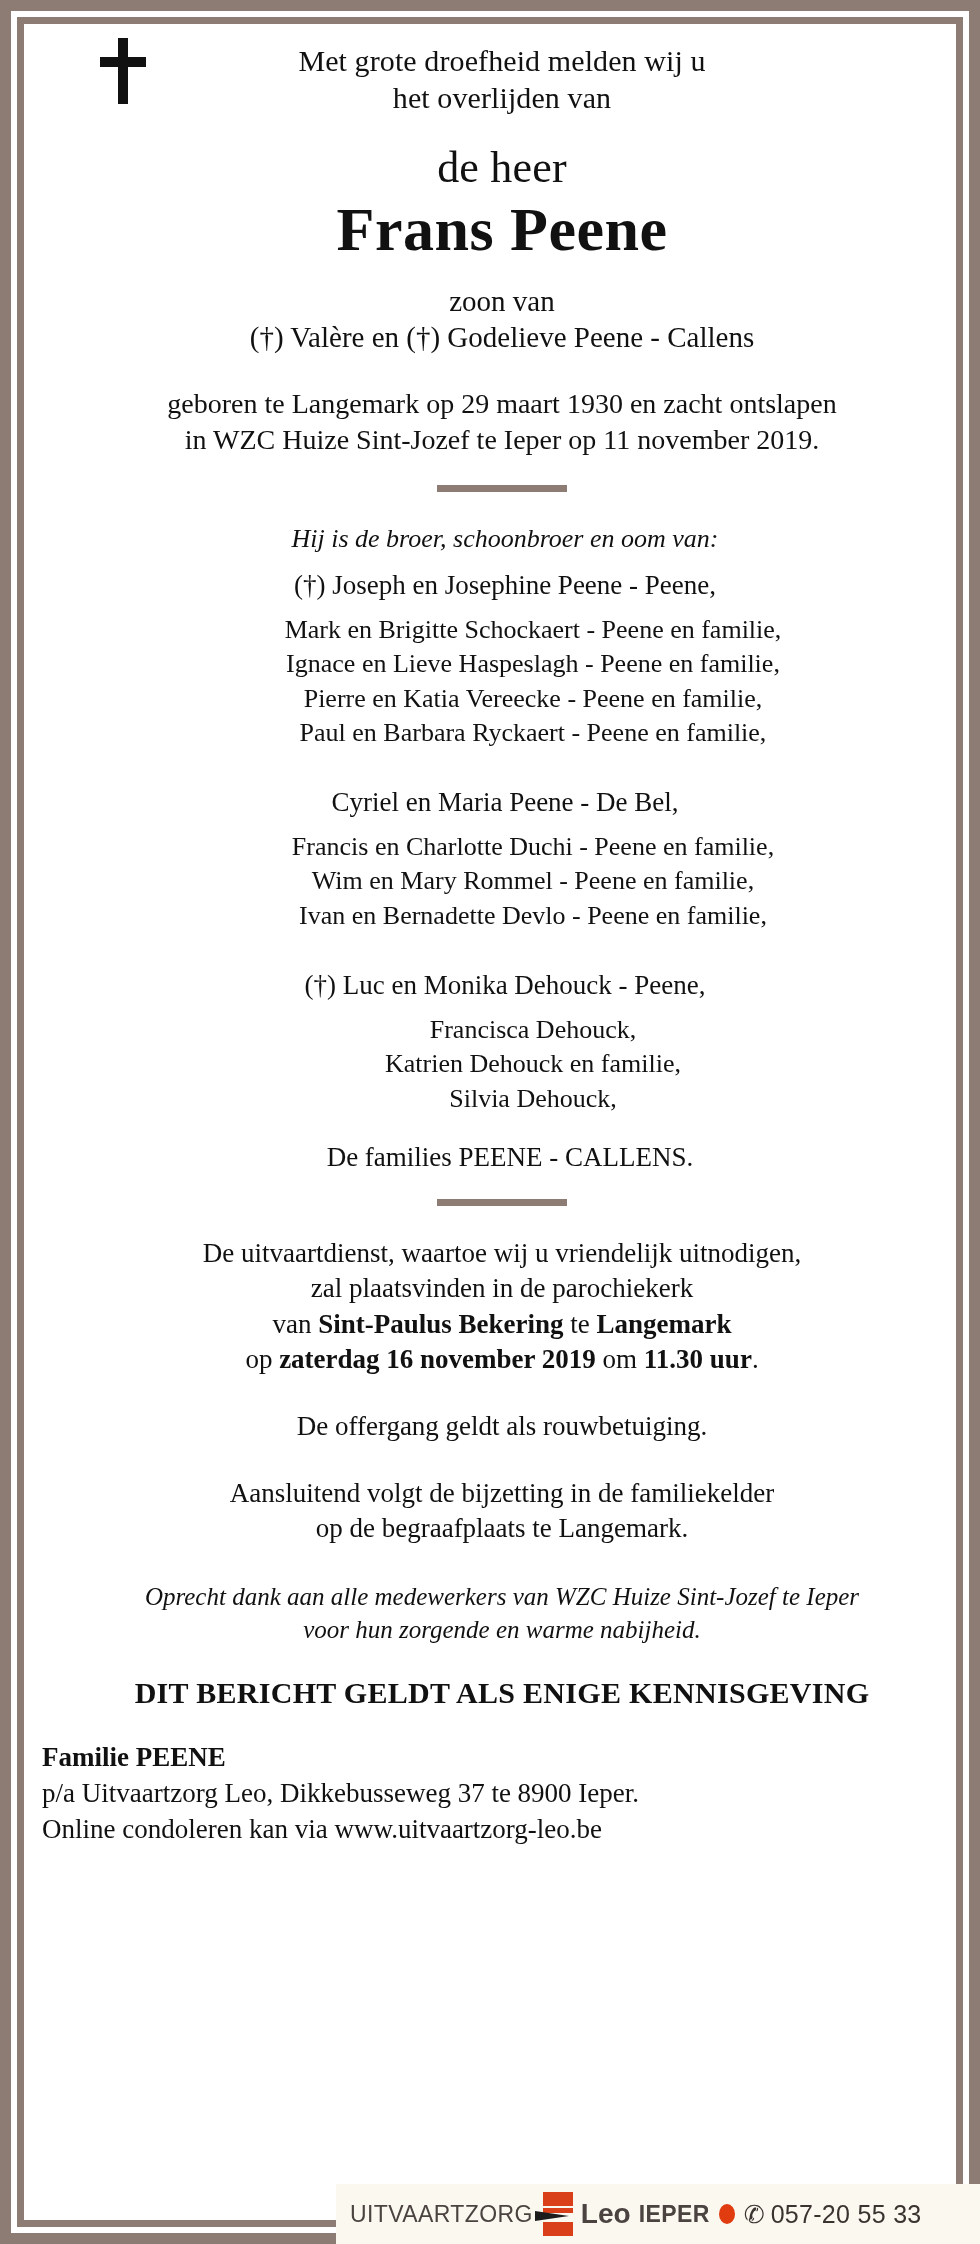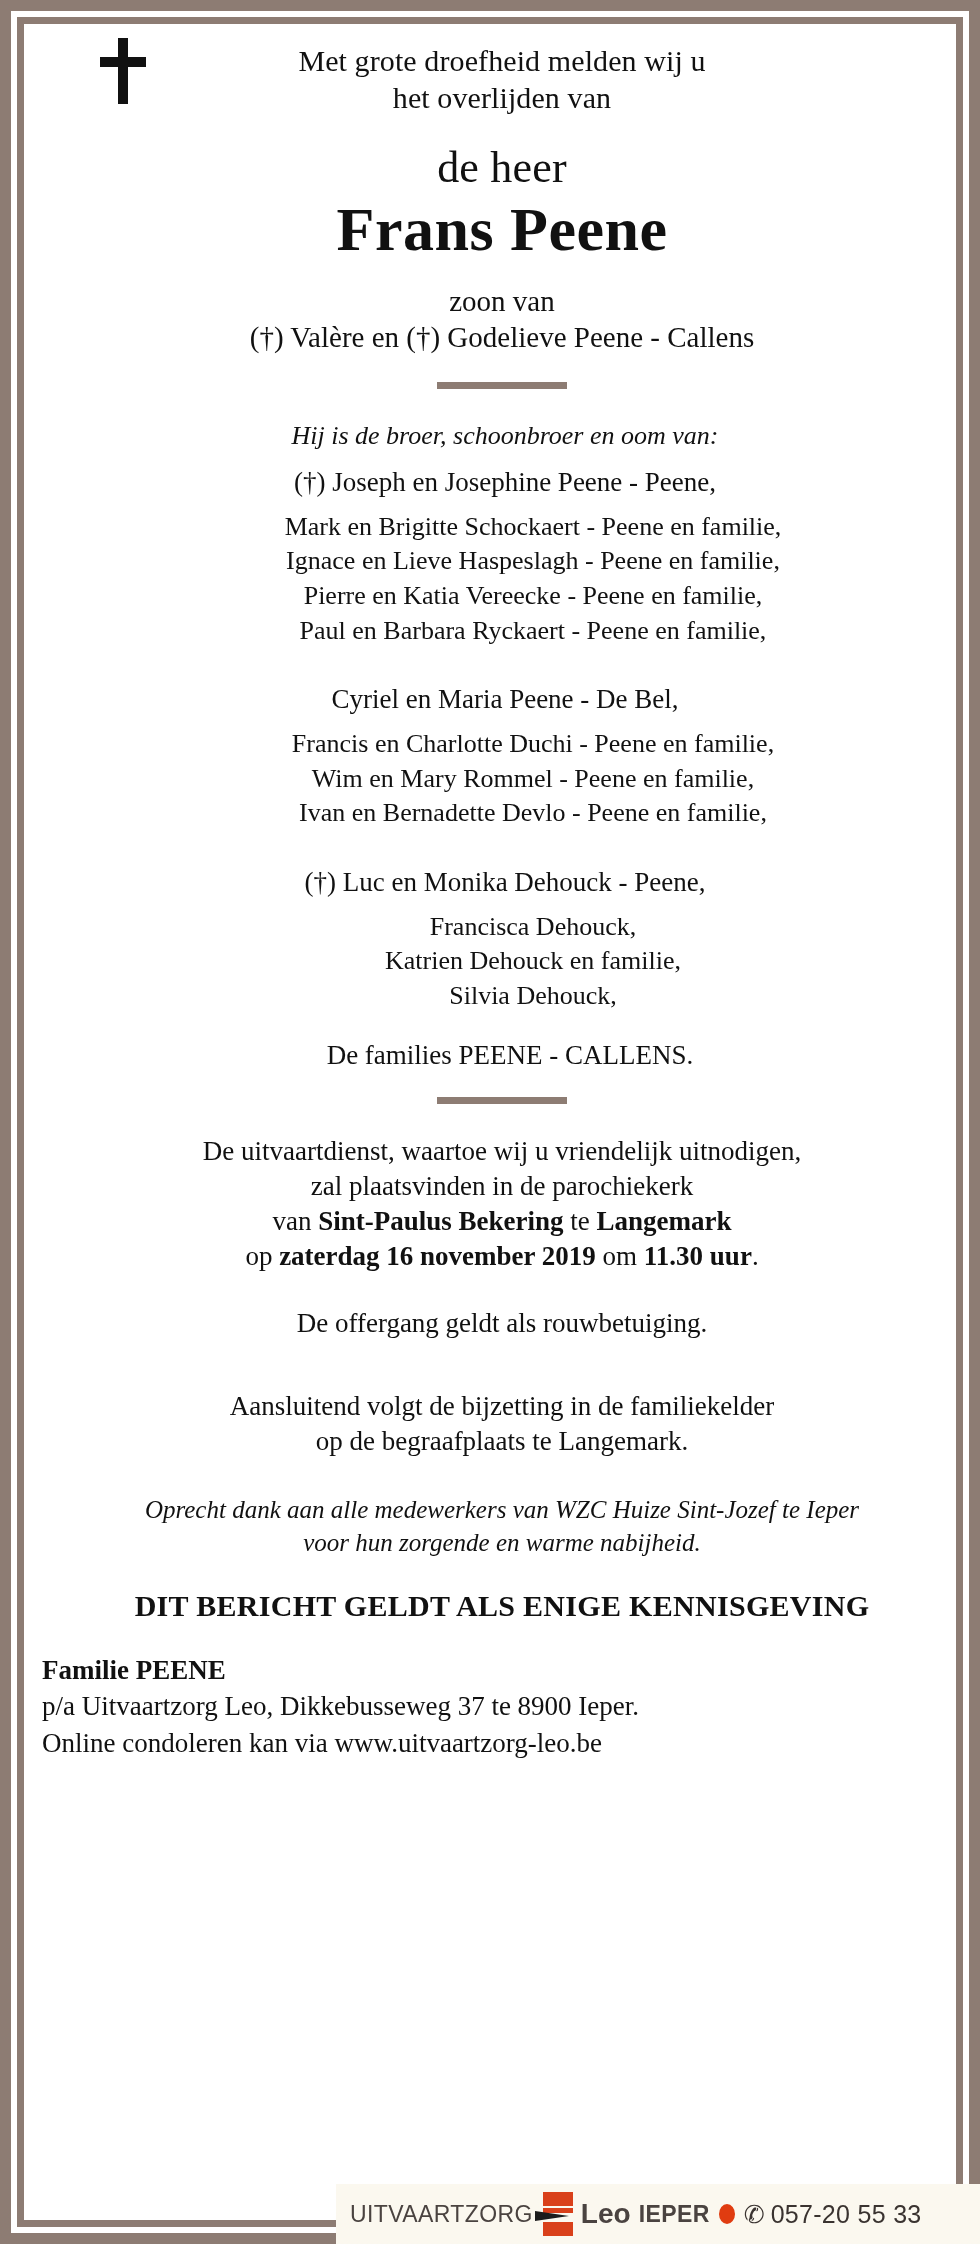--- a/index.html
+++ b/index.html
@@ -159,21 +159,21 @@
   }
   .service b { font-weight: bold; }
 
   .offergang {
     font-size: 27px;
     margin-top: 34px;
   }
   .burial {
     font-size: 27px;
     line-height: 1.3;
-    margin-top: 50px;
+    margin-top: 34px;
   }
   .thanks {
     font-size: 25px;
     font-style: italic;
     line-height: 1.32;
     margin-top: 34px;
   }
   .notice {
     font-size: 30px;
     font-weight: bold;
@@ -300,20 +300,24 @@
     </div>
 
     <div class="block deheer">de heer</div>
     <div class="block name">Frans Peene</div>
 
     <div class="block parents">
       <div>zoon van</div>
       <div>(†) Valère en (†) Godelieve Peene - Callens</div>
     </div>
 
+    <div class="block birthdeath">
+      <div>geboren te Langemark op 29 maart 1930 en zacht ontslapen</div>
+      <div>in WZC Huize Sint-Jozef te Ieper op 11 november 2019.</div>
+    </div>
 
     <div class="rule"></div>
 
     <div class="left relation-lead">Hij is de broer, schoonbroer en oom van:</div>
 
     <div class="left group-head">(†) Joseph en Josephine Peene - Peene,</div>
     <div class="left group-list">
       <div class="child">Mark en Brigitte Schockaert - Peene en familie,</div>
       <div class="child">Ignace en Lieve Haspeslagh - Peene en familie,</div>
       <div class="child">Pierre en Katia Vereecke - Peene en familie,</div>

